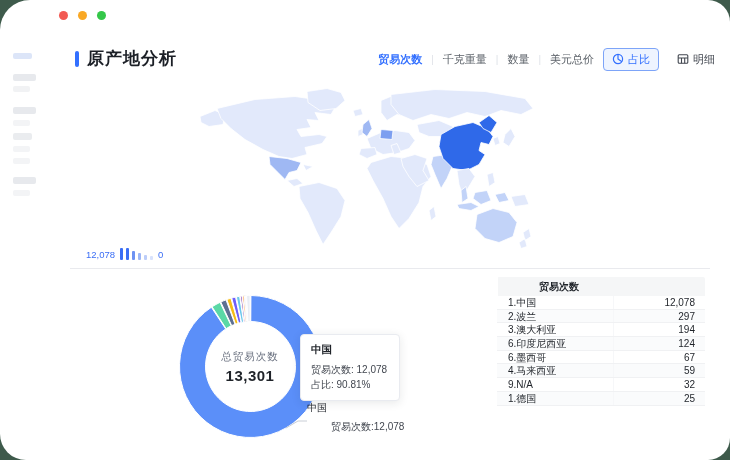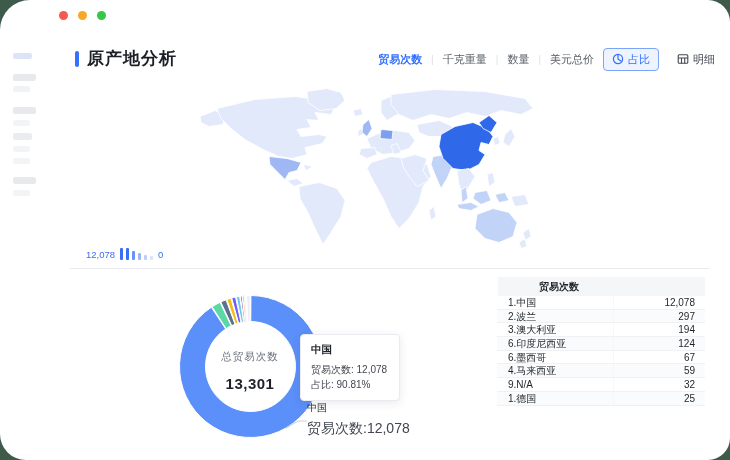--- a/index.html
+++ b/index.html
@@ -40,29 +40,29 @@
   .map-legend { position:absolute; left:84px; top:244px; height:16px; display:flex; align-items:flex-end; gap:3px; }
   .map-legend .lg-txt { font-size:9.5px; color:#3b6ef5; line-height:11px; margin:0 2px; }
   .lg-bar { width:3px; border-radius:1px; }
 
   .divider { position:absolute; left:70px; right:20px; top:268px; height:1px; background:#e9eaee; }
 
   
   .donut-svg { position:absolute; left:178px; top:294px; width:145px; height:145px; }
   .donut-center { position:absolute; left:190px; top:350px; width:120px; text-align:center; pointer-events:none; }
   .donut-center .lbl { font-size:10.5px; color:#6b7280; letter-spacing:1px; }
-  .donut-center .val { font-size:15px; font-weight:bold; color:#1f2329; margin-top:11px; letter-spacing:0.5px; }
+  .donut-center .val { font-size:15px; font-weight:bold; color:#1f2329; margin-top:3px; letter-spacing:0.5px; }
 
   .tooltip { position:absolute; left:300px; top:334px; width:100px; background:#fff; border:1px solid #e9ebf0; border-radius:4px; box-shadow:0 2px 10px rgba(31,35,41,.10); padding:8px 10px; }
   .tooltip .tt-title { font-size:10.5px; font-weight:bold; color:#1f2329; margin-bottom:5px; }
   .tooltip .tt-line { font-size:10px; color:#41464f; line-height:15px; white-space:nowrap; }
 
   .callout { position:absolute; left:307px; top:401px; }
   .callout .co-name { font-size:10px; color:#1f2329; }
-  .callout .co-val { font-size:14px; color:#41464f; margin-top:5px; white-space:nowrap; }
+  .callout .co-val { font-size:10px; color:#41464f; margin-top:5px; white-space:nowrap;margin-left:24px; }
   .callout-line { position:absolute; left:284px; top:414px; width:24px; height:16px; }
 
   
   .top-table { position:absolute; left:497px; top:277px; width:208px; font-size:10px; color:#1f2329; }
   .tt-head { display:flex; background:#f5f6f7; border-radius:2px 2px 0 0; height:19px; line-height:19px; font-weight:bold; }
   .tt-head .h1 { flex:1; padding-left:11px; }
   .tt-head .h2 { width:92px; text-align:right; padding-right:10px; border-left:1px solid #fff; }
   .tt-row { display:flex; height:13.7px; line-height:13.7px; border-bottom:1px solid #f0f1f3; cursor:pointer; }
   .tt-row:nth-child(even) { background:#fafbfc; }
   .tt-row .c1 { flex:1; padding-left:11px; white-space:nowrap; overflow:hidden; }

